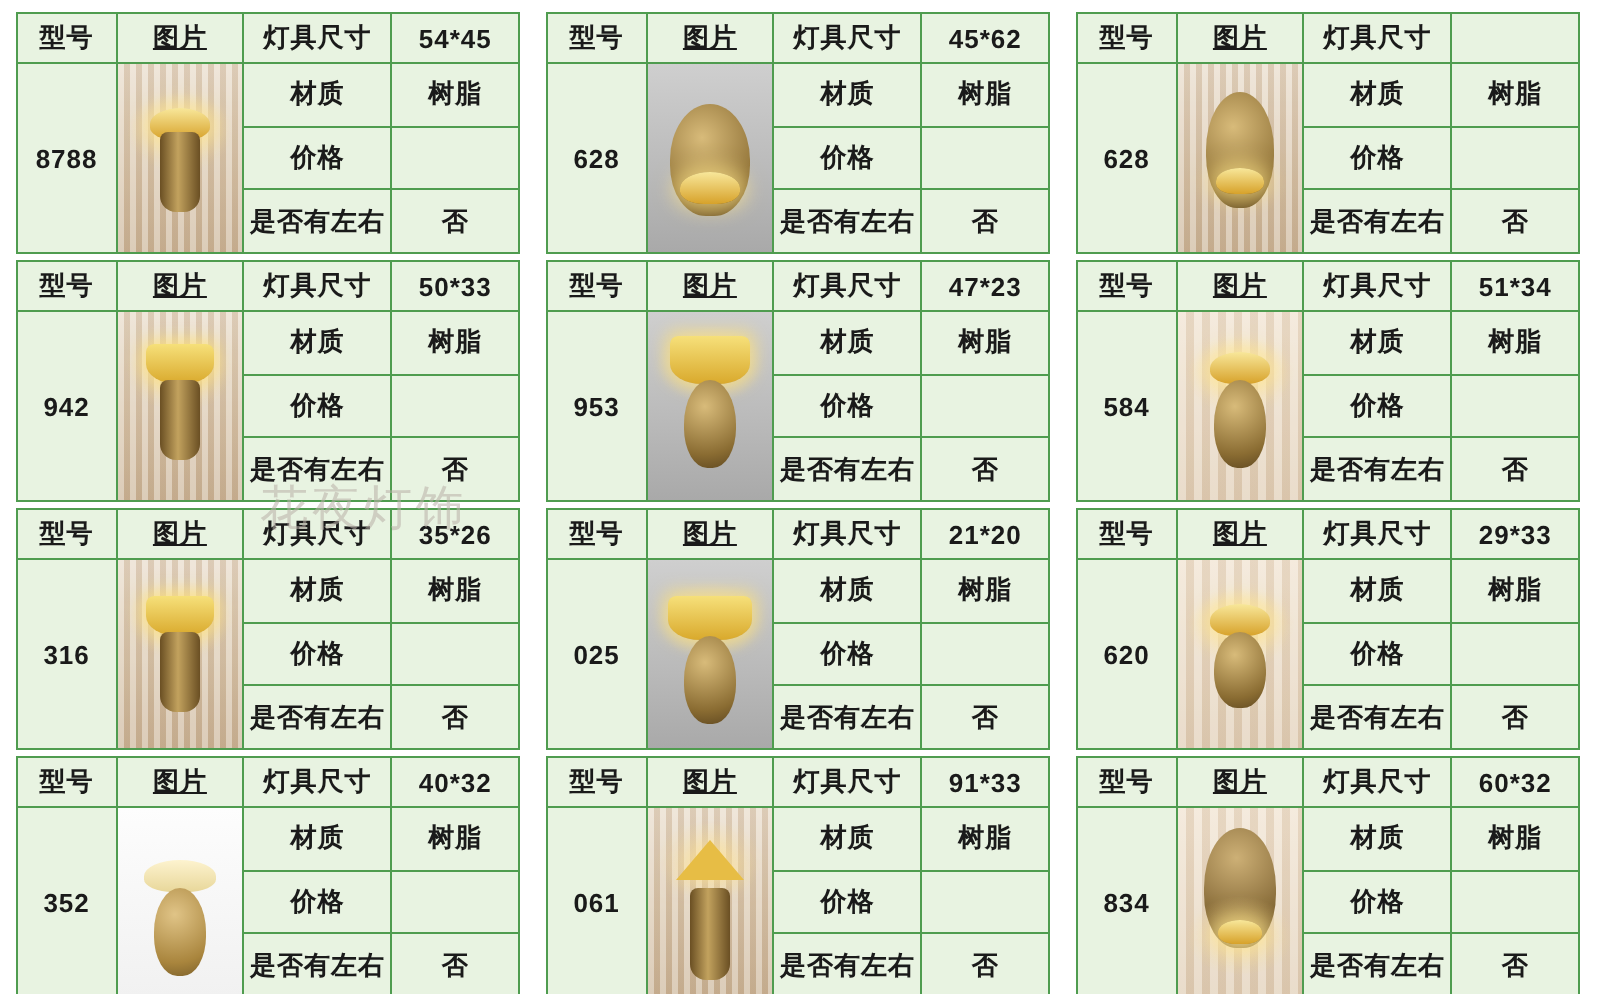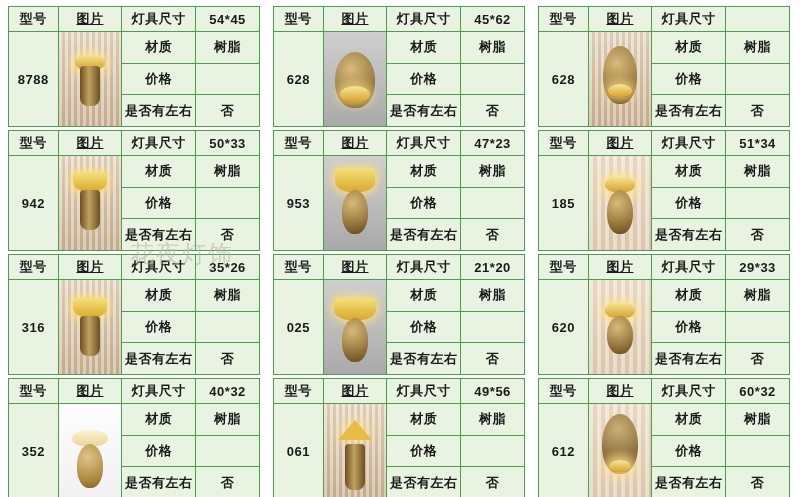--- a/index.html
+++ b/index.html
@@ -317,21 +317,21 @@
     <div class="cellblock">
       <table class="item">
         <tbody>
             <tr>
           <td class="model-head">型号</td>
           <td class="pic-head">图片</td>
           <td class="attr">灯具尺寸</td>
           <td class="val">51*34</td>
         </tr>
         <tr>
-          <td rowspan="3" class="modelnum">185</td>
+          <td rowspan="3" class="modelnum">584</td>
           <td rowspan="3" class="photo">
             <div class="photo-inner">
                   <div class="bg-warm"></div>
               <div class="glow" style="top:12px;"></div>
               <div class="lamp shade-bowl" style="top:20px;"></div>
               <div class="lamp body-leaf" style="top:34px;"></div>
             </div>
           </td>
           <td class="attr">材质</td>
           <td class="val">树脂</td>
@@ -483,21 +483,21 @@
         </table>
     </div>
 
     <div class="cellblock">
       <table class="item">
         <tbody>
             <tr>
           <td class="model-head">型号</td>
           <td class="pic-head">图片</td>
           <td class="attr">灯具尺寸</td>
-          <td class="val">49*56</td>
+          <td class="val">91*33</td>
         </tr>
         <tr>
           <td rowspan="3" class="modelnum">061</td>
           <td rowspan="3" class="photo">
             <div class="photo-inner">
                   <div class="bg-wood"></div>
               <div class="glow" style="top:6px;"></div>
               <div class="lamp shade-cone" style="top:16px;"></div>
               <div class="lamp body-wide" style="top:40px;height:46px;"></div>
             </div>
@@ -520,21 +520,21 @@
     <div class="cellblock">
       <table class="item">
         <tbody>
             <tr>
           <td class="model-head">型号</td>
           <td class="pic-head">图片</td>
           <td class="attr">灯具尺寸</td>
           <td class="val">60*32</td>
         </tr>
         <tr>
-          <td rowspan="3" class="modelnum">612</td>
+          <td rowspan="3" class="modelnum">834</td>
           <td rowspan="3" class="photo">
             <div class="photo-inner">
                   <div class="bg-warm"></div>
               <div class="lamp body-leaf" style="top:10px;width:36px;height:60px;background:radial-gradient(circle at 45% 25%,#cdb076,#7d6130 70%,#55411d);"></div>
               <div class="glow" style="top:44px;"></div>
               <div class="lamp shade-bowl" style="top:56px;width:22px;height:12px;"></div>
             </div>
           </td>
           <td class="attr">材质</td>
           <td class="val">树脂</td>

